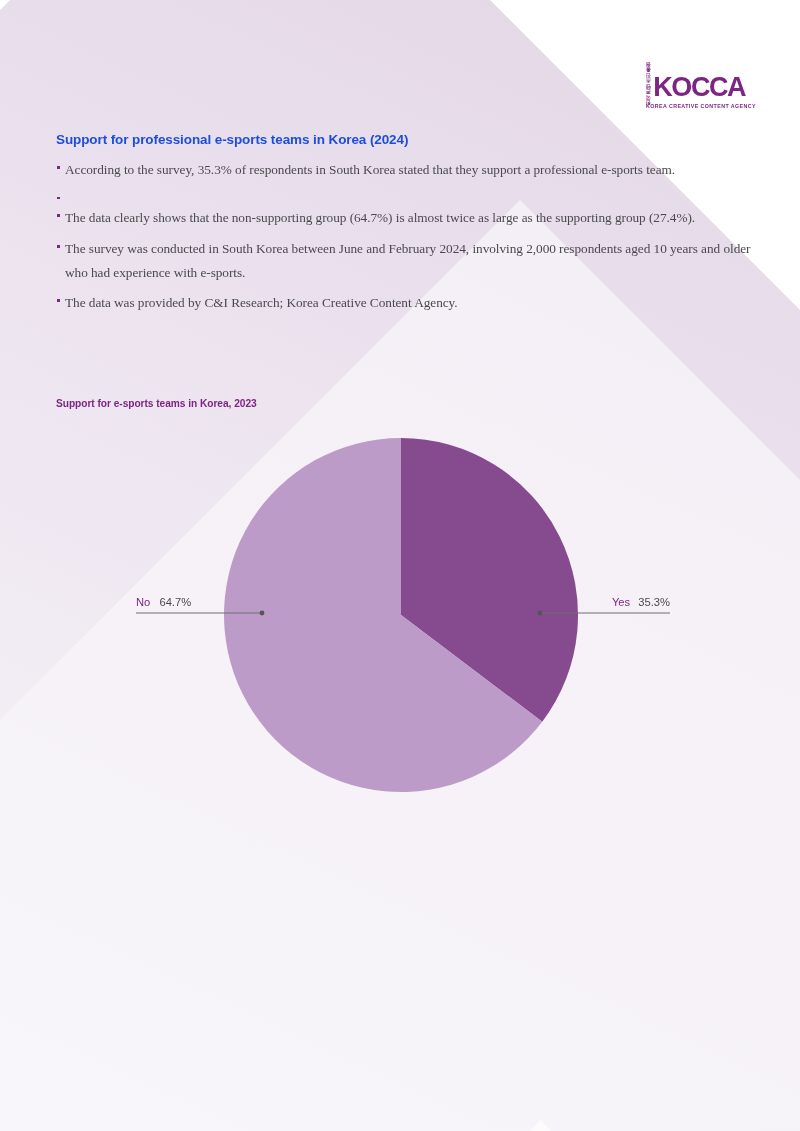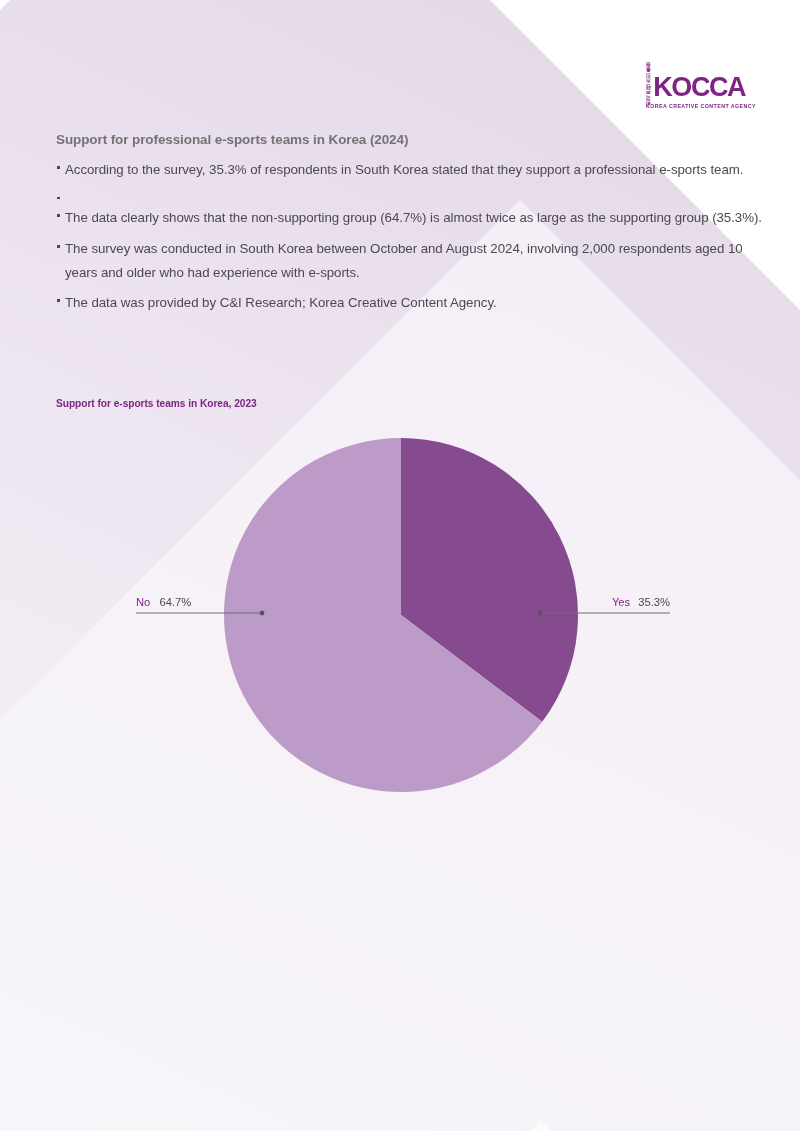--- a/index.html
+++ b/index.html
@@ -110,21 +110,21 @@
     width: 100%;
   }
 
   
   .headline {
     position: absolute;
     top: 132px;
     left: 56px;
     font-size: 13.5px;
     font-weight: bold;
-    color: #737373;
+    color: #1d4ed8;
     letter-spacing: -0.1px;
   }
 
   .bullets {
     position: absolute;
     top: 158px;
     left: 56px;
     width: 710px;
   }
   .bullet {
@@ -146,20 +146,21 @@
     width: 2.6px;
     height: 2.6px;
     background: #7d2582;
     margin-left: 1px;
   }
   .bullet-text {
     font-size: 13.3px;
     line-height: 1.78;
     color: #4a4a4d;
     letter-spacing: -0.05px;
+    font-family: Liberation Serif, serif;
   }
 
   
   .chart-title {
     position: absolute;
     top: 398px;
     left: 56px;
     font-size: 10.2px;
     font-weight: bold;
     color: #7d2582;
@@ -210,25 +211,25 @@
     <div class="bullets">
       <div class="bullet">
         <span class="bullet-dot"></span>
         <span class="bullet-text">According to the survey, 35.3% of respondents in South Korea stated that they support a professional e-sports team.</span>
       </div>
       <div class="bullet">
         <span class="bullet-dot"></span>
       </div>
       <div class="bullet">
         <span class="bullet-dot"></span>
-        <span class="bullet-text">The data clearly shows that the non-supporting group (64.7%) is almost twice as large as the supporting group (35.3%).</span>
-      </div>
-      <div class="bullet">
-        <span class="bullet-dot"></span>
-        <span class="bullet-text">The survey was conducted in South Korea between October and August 2024, involving 2,000 respondents aged 10 years and older who had experience with e-sports.</span>
+        <span class="bullet-text">The data clearly shows that the non-supporting group (64.7%) is almost twice as large as the supporting group (27.4%).</span>
+      </div>
+      <div class="bullet">
+        <span class="bullet-dot"></span>
+        <span class="bullet-text">The survey was conducted in South Korea between June and February 2024, involving 2,000 respondents aged 10 years and older who had experience with e-sports.</span>
       </div>
       <div class="bullet">
         <span class="bullet-dot"></span>
         <span class="bullet-text">The data was provided by C&amp;I Research; Korea Creative Content Agency.</span>
       </div>
     </div>
 
     <div class="chart-title">Support for e-sports teams in Korea, 2023</div>
 
     <div class="chart-area">

